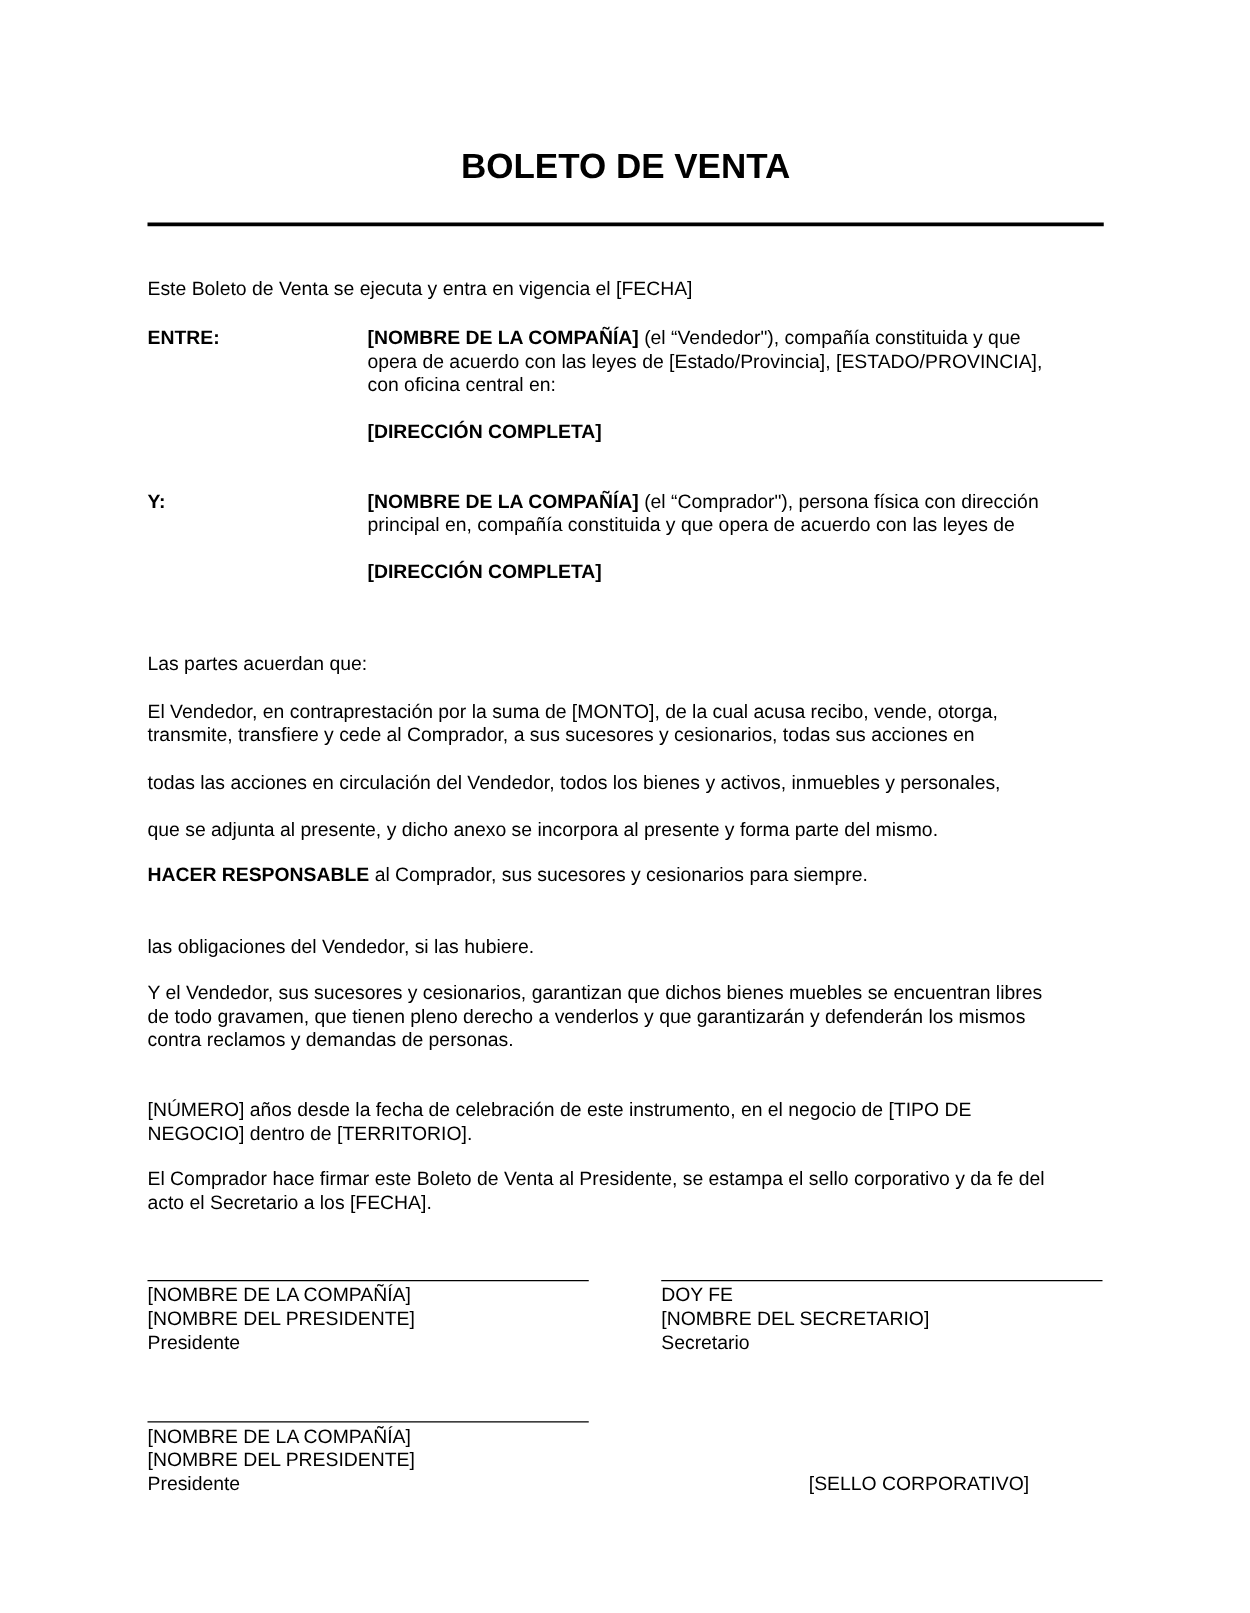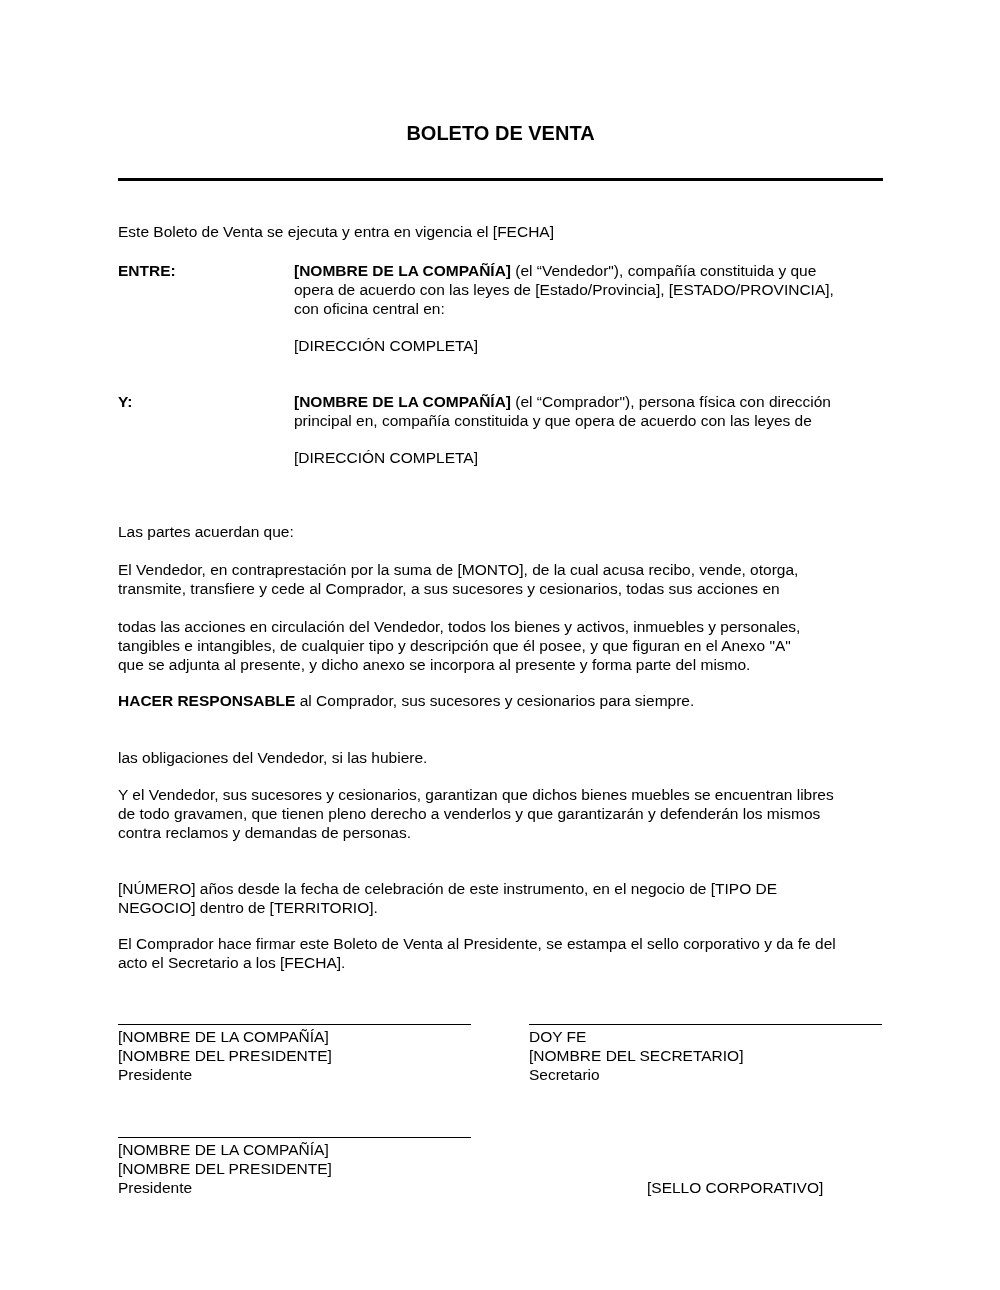--- a/index.html
+++ b/index.html
@@ -23,21 +23,21 @@
       top: 0;
       width: 765px;
     }
     .title {
       position: absolute;
       left: 0;
       width: 765px;
       top: 118px;
       text-align: center;
       font-weight: bold;
-      font-size: 20px;
+      font-size: 28px;
       line-height: 30px;
       letter-spacing: 0px;
     }
     .rule {
       position: absolute;
       left: 0;
       top: 178px;
       width: 765px;
       height: 3px;
       background: #000;
@@ -56,20 +56,21 @@
       font-weight: bold;
     }
     .party-body {
       position: absolute;
       left: 176px;
       top: 0;
       width: 580px;
     }
     .party-addr {
       margin-top: 18px;
+      font-weight: bold;
     }
     b { font-weight: bold; }
     .sig {
       position: absolute;
       width: 353px;
     }
     .sig-line {
       height: 1px;
       background: #000;
       width: 353px;
@@ -112,21 +113,21 @@
     </div>
   </div>
 
   <p class="abs" style="top:522px;">Las partes acuerdan que:</p>
 
   <p class="abs" style="top:560px;">
     <span>El Vendedor, en contraprestación por la suma de [MONTO], de la cual acusa recibo, vende, otorga,</span><br>
     <span>transmite, transfiere y cede al Comprador, a sus sucesores y cesionarios, todas sus acciones en</span><br>
     <br>
     <span>todas las acciones en circulación del Vendedor, todos los bienes y activos, inmuebles y personales,</span><br>
-    <span>tangibles e intangibles, de cualquier tipo y descripción que él posee, y que figuran en el Anexo "A"</span><br>
+    <br>
     <span>que se adjunta al presente, y dicho anexo se incorpora al presente y forma parte del mismo.</span>
   </p>
 
   <p class="abs" style="top:691px;">
     <b>HACER RESPONSABLE</b><span> al Comprador, sus sucesores y cesionarios para siempre.</span>
   </p>
 
   <p class="abs" style="top:729px;">
     <br>
     <span>las obligaciones del Vendedor, si las hubiere.</span>

